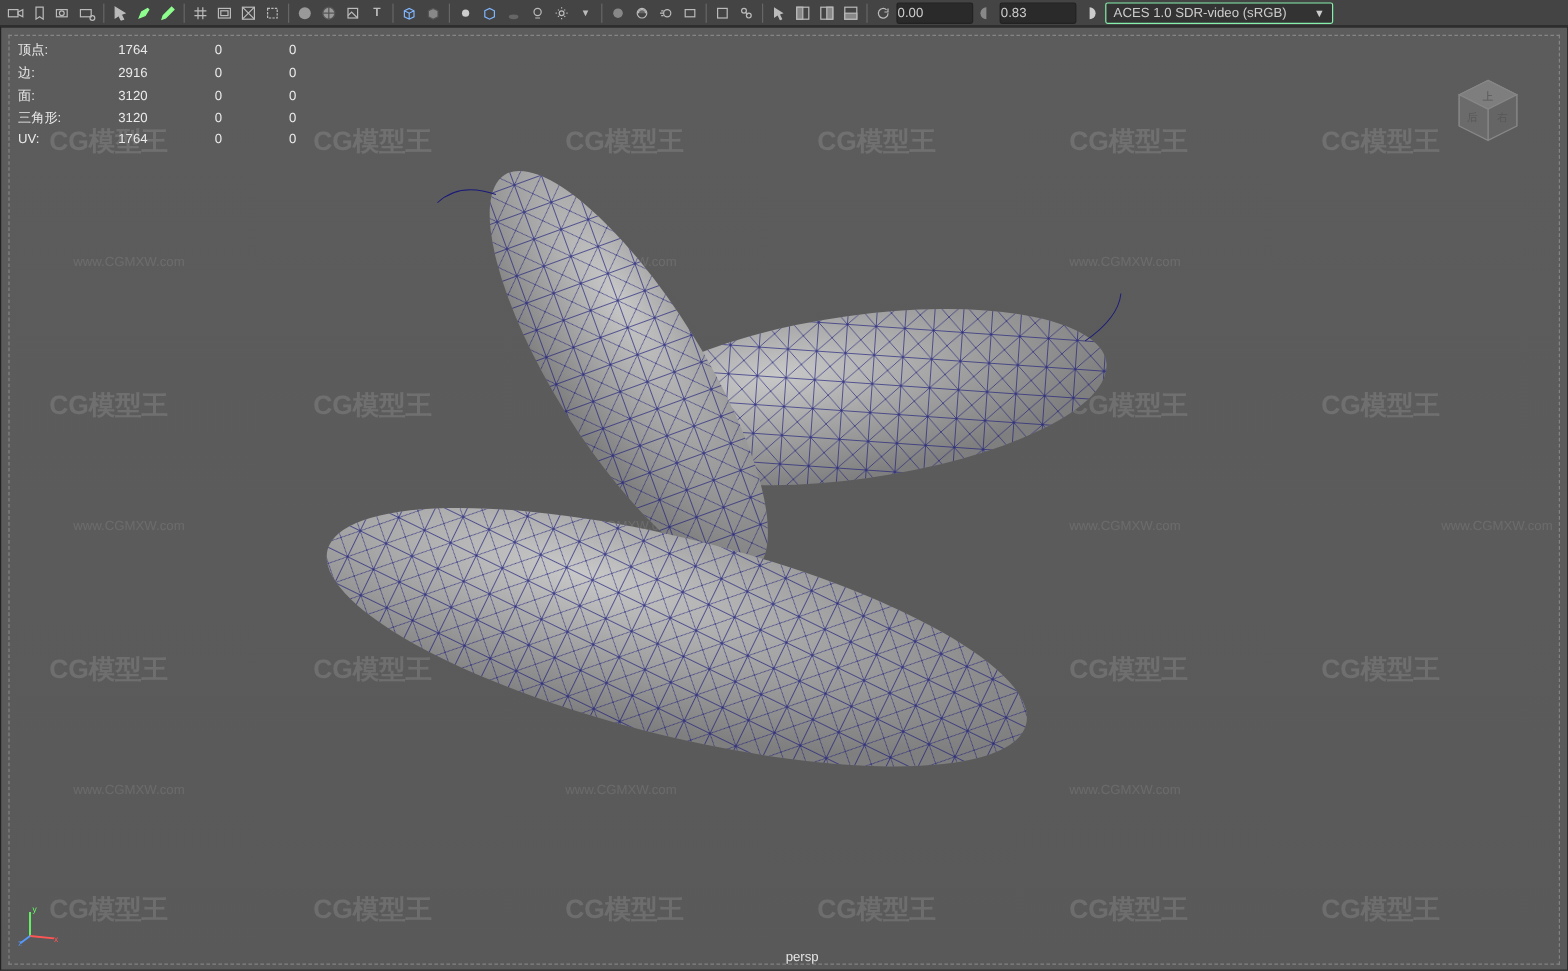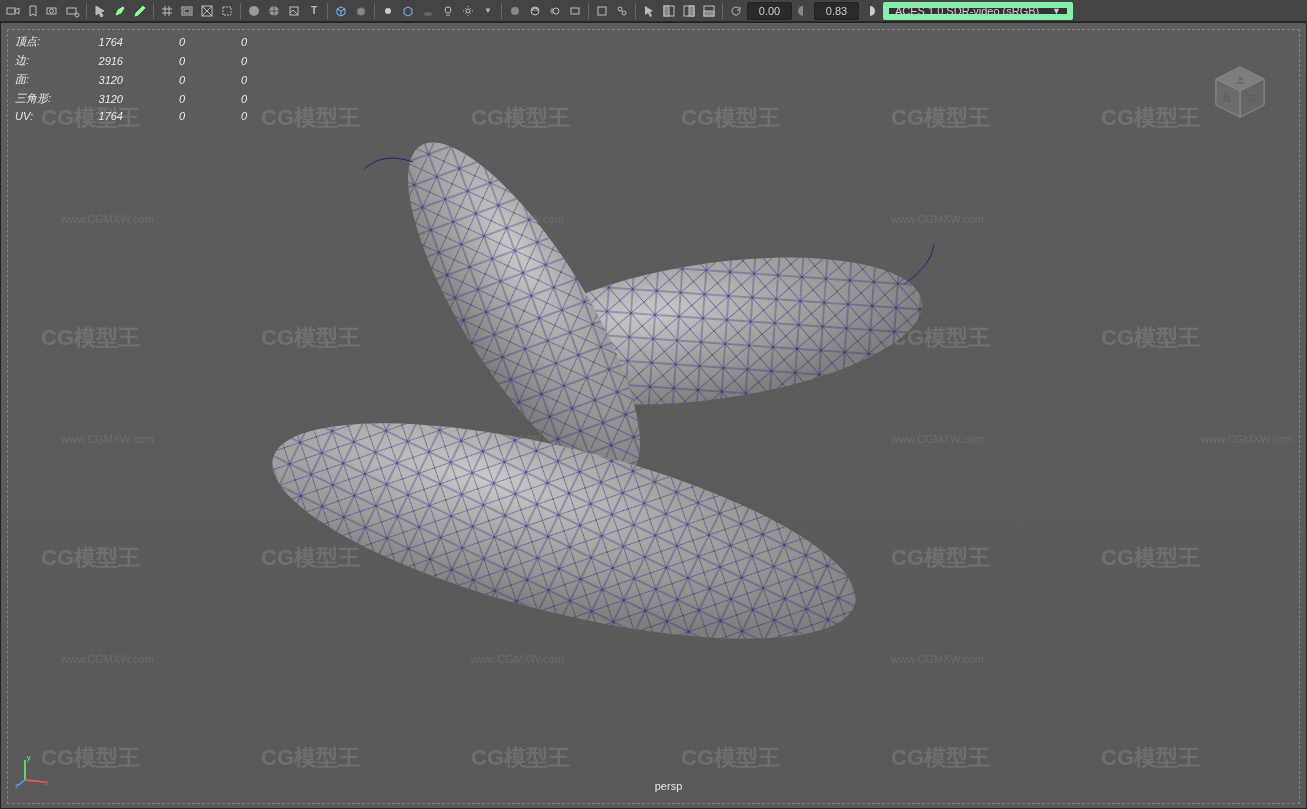--- a/index.html
+++ b/index.html
@@ -35,34 +35,33 @@
   }
   .tb-btn.green svg { stroke: #8eff8e; fill: #8eff8e; }
   .tb-btn.blue svg, .tb-btn.blue { color: #7fb6ff; }
   .tb-sep {
     width: 1px;
     height: 16px;
     background: #666;
     margin: 0 2px;
   }
   .num-field {
-    width: 45px;
+    width: 64px;
     height: 18px;
     background: #2a2a2a;
     border: 1px solid #222;
     color: #ccc;
     font-size: 11px;
-    text-align: center;
     line-height: 16px;
     border-radius: 2px;
   }
   .colorspace {
     height: 18px;
     background: #333;
-    border: 6px solid #86efac;
+    border: 1px solid #86efac;
     color: #ccc;
     font-size: 11px;
     padding: 0 6px;
     display: flex;
     align-items: center;
     gap: 6px;
     border-radius: 2px;
     min-width: 190px;
     margin-left: 2px;
   }
@@ -81,21 +80,20 @@
     top: 8px;
     left: 12px;
     font-size: 11px;
     color: #eaeaea;
     font-family: "Microsoft YaHei", Arial, sans-serif;
   }
   .stats table td {
     padding: 1px 0;
     text-align: right;
     min-width: 60px;
-    font-style: italic;
   }
   .stats table td:first-child {
     text-align: left;
     min-width: 46px;
   }
   .viewcube {
     position: absolute;
     top: 38px;
     right: 36px;
     width: 60px;
@@ -105,21 +103,21 @@
   .viewcube svg { width: 100%; height: 100%; }
   .axis-gizmo {
     position: absolute;
     left: 14px;
     bottom: 20px;
     width: 36px;
     height: 36px;
   }
   .persp-label {
     position: absolute;
-    bottom: 16px;
+    bottom: 4px;
     left: 50%;
     transform: translateX(-50%);
     color: #e6e6e6;
     font-size: 11px;
     padding-left: 30px;
   }
   .sel-border {
     position: absolute;
     left: 6px;
     right: 6px;

